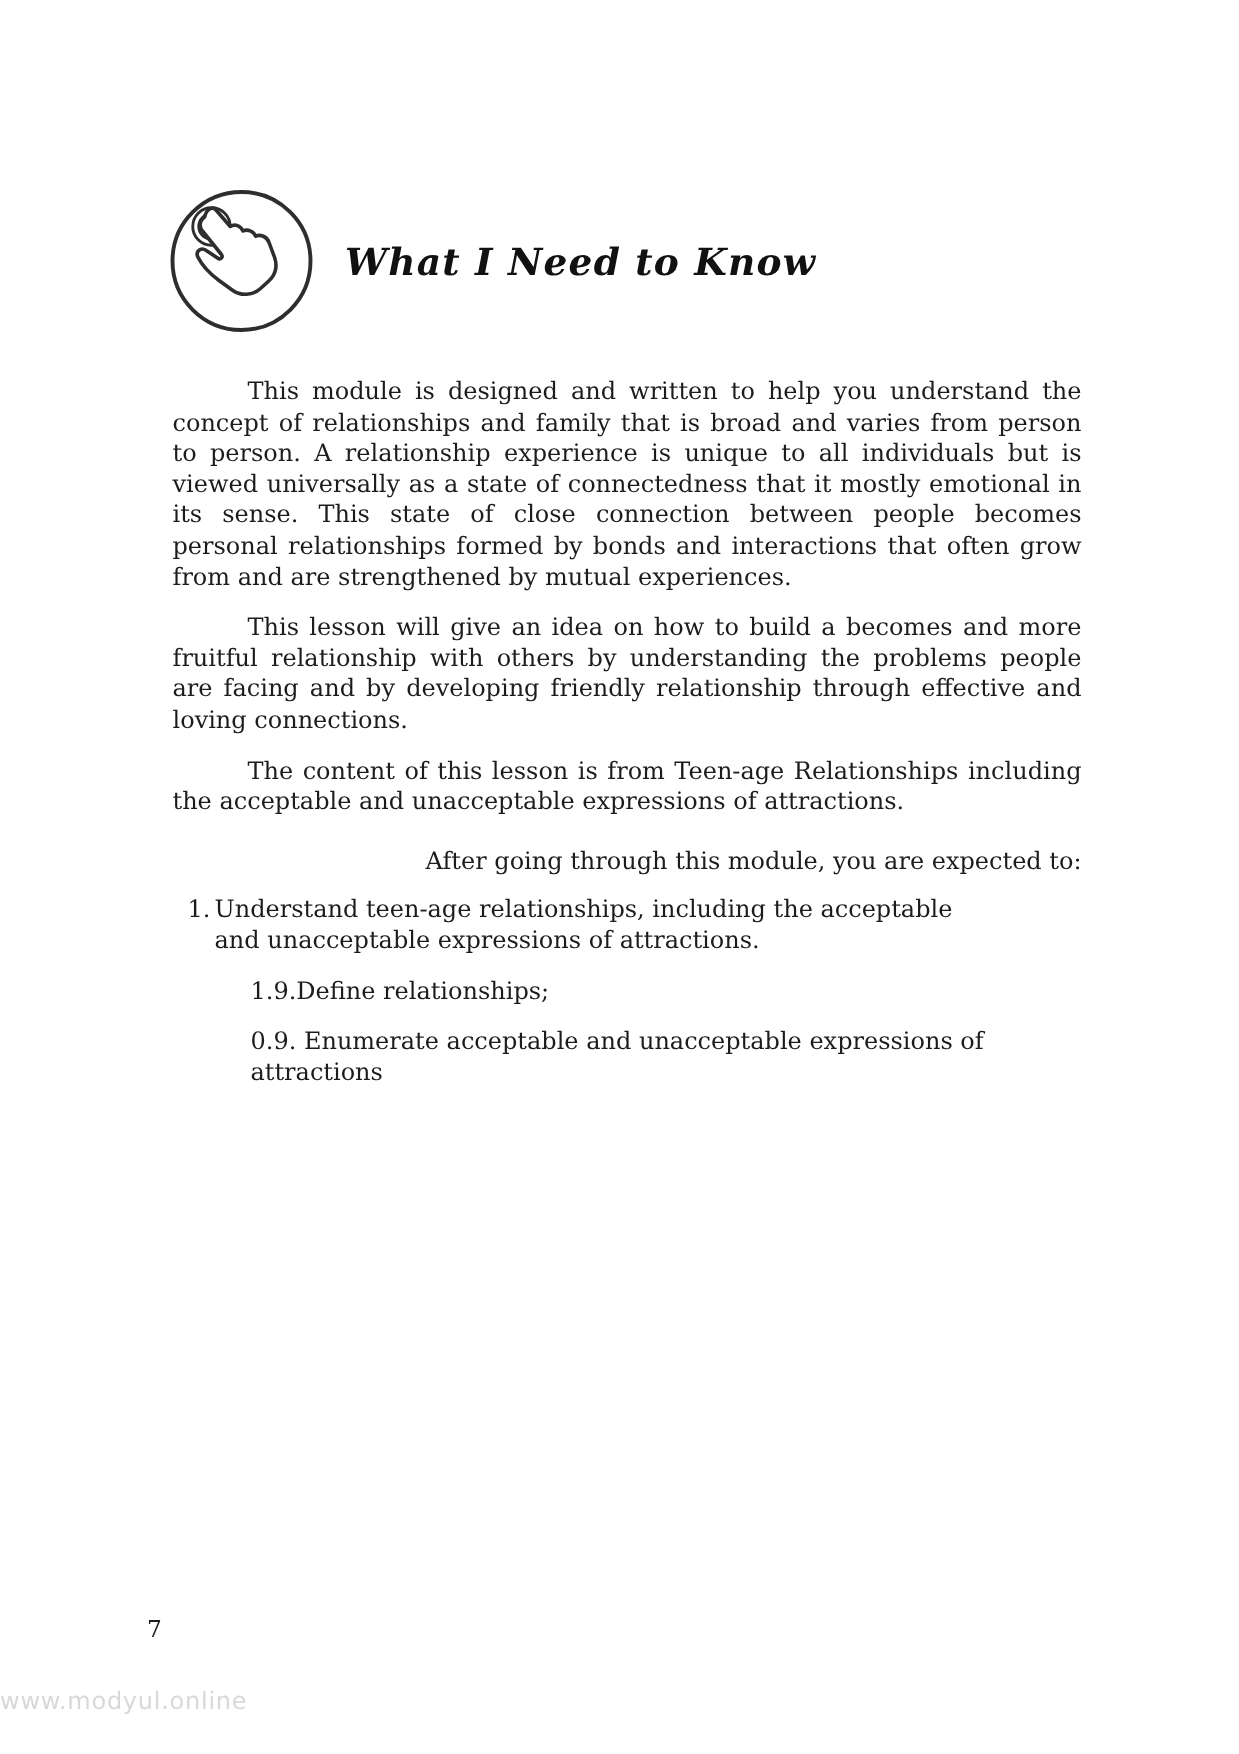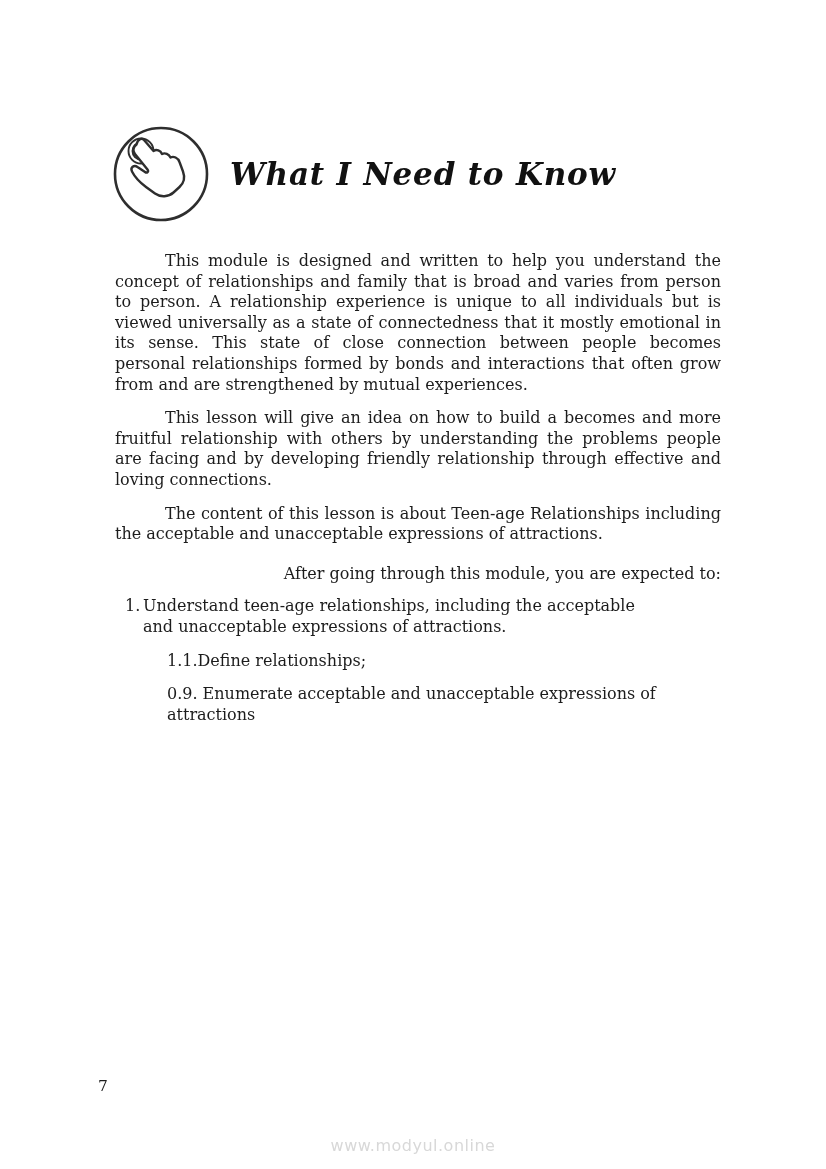--- a/index.html
+++ b/index.html
@@ -15,21 +15,21 @@
   .header {
     position: absolute;
     top: 124px;
     left: 111px;
     display: flex;
     align-items: center;
     gap: 19px;
   }
   .icon-wrap { width: 100px; height: 100px; flex: none; }
   .page-title {
-    font-size: 31px;
+    font-size: 25px;
     font-weight: bold;
     font-style: italic;
     letter-spacing: 0.8px;
     color: #111111;
     white-space: nowrap;
   }
   .content {
     position: absolute;
     top: 251px;
     left: 115px;
@@ -57,26 +57,24 @@
     left: 98px;
     top: 1077px;
     font-size: 15.5px;
     color: #1c1c1c;
   }
   .watermark {
     position: absolute;
     left: 0;
     right: 0;
     top: 1124px;
-    text-align: center;
     font-family: "DejaVu Sans", sans-serif;
     font-size: 16px;
     letter-spacing: 0.5px;
     color: #d8d8d8;
-    margin-top: 12px;
   }
 </style>
 </head>
 <body>
 
 <div class="page">
 
   <div class="header">
     <div class="icon-wrap">
       <svg viewBox="0 0 100 100" width="100" height="100" aria-hidden="true">
@@ -105,29 +103,29 @@
                  c-1.5,-2 -6,-2 -7.5,4.5
                  z" fill="#ffffff" stroke="#2e2e2e" stroke-width="2.4" stroke-linejoin="round" stroke-linecap="round"></path>
       </svg>
     </div>
     <div class="page-title">What I Need to Know</div>
   </div>
 
   <div class="content">
     <p class="para">This module is designed and written to help you understand the concept of relationships and family that is broad and varies from person to person. A relationship experience is unique to all individuals but is viewed universally as a state of connectedness that it mostly emotional in its sense. This state of close connection between people becomes personal relationships formed by bonds and interactions that often grow from and are strengthened by mutual experiences.</p>
     <p class="para">This lesson will give an idea on how to build a becomes and more fruitful relationship with others by understanding the problems people are facing and by developing friendly relationship through effective and loving connections.</p>
-    <p class="para">The content of this lesson is about Teen-age Relationships including the acceptable and unacceptable expressions of attractions.</p>
+    <p class="para">The content of this lesson is from Teen-age Relationships including the acceptable and unacceptable expressions of attractions.</p>
 
     <div class="lead-in">After going through this module, you are expected to:</div>
 
     <div class="objective">
       <span class="obj-marker">1.</span>
       <span class="obj-text">Understand teen-age relationships, including the acceptable and unacceptable expressions of attractions.</span>
     </div>
 
-    <div class="sub-objective">1.1.Define relationships;</div>
+    <div class="sub-objective">1.9.Define relationships;</div>
     <div class="sub-objective">0.9. Enumerate acceptable and unacceptable expressions of attractions</div>
   </div>
 
   <div class="page-number">7</div>
   <div class="watermark">www.modyul.online</div>
 
 </div>
 
 </body></html>

